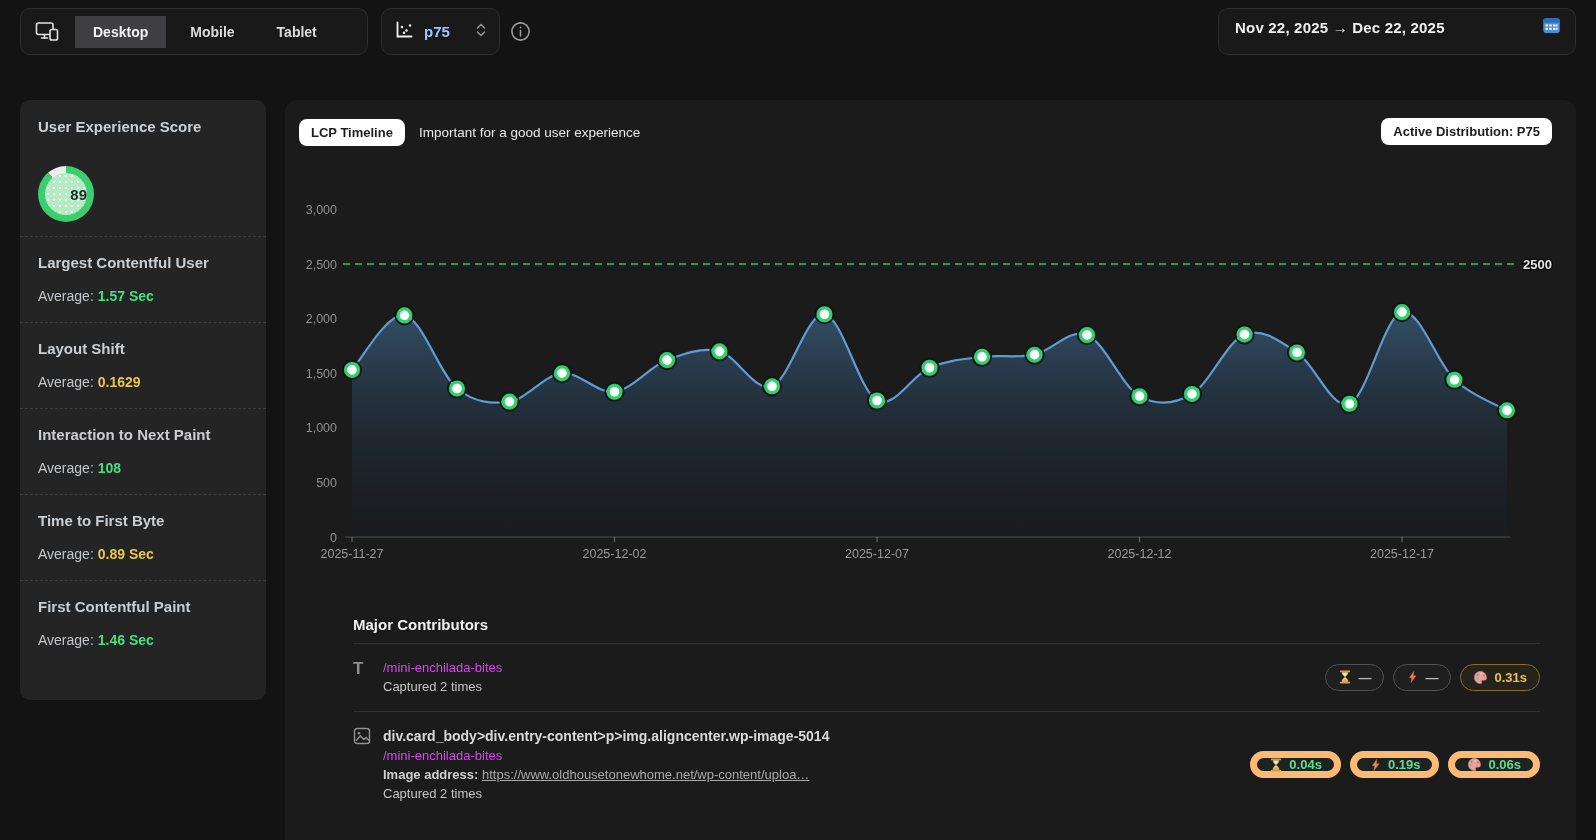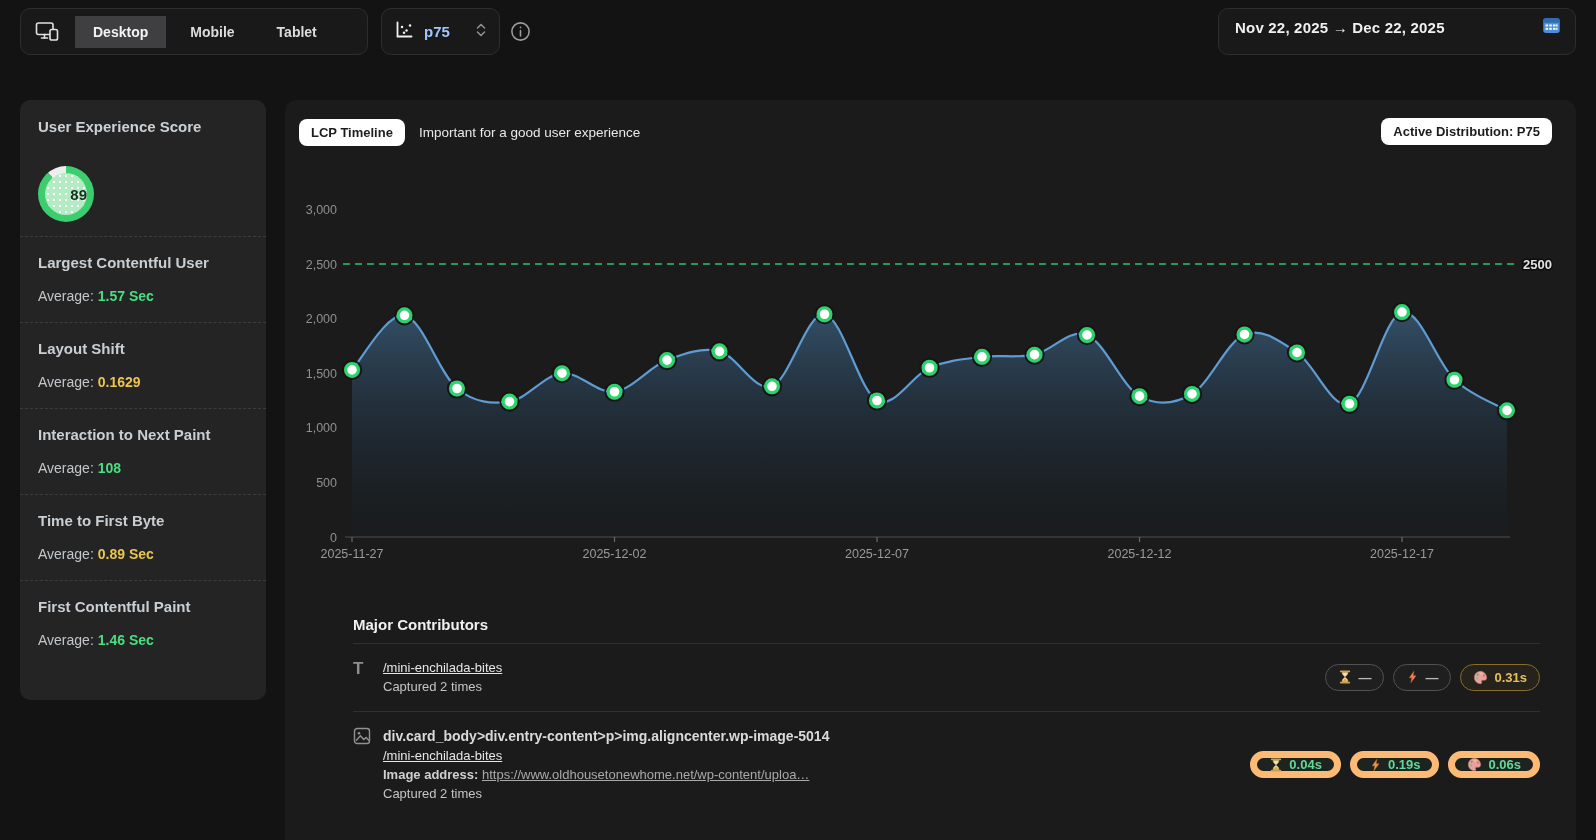--- a/index.html
+++ b/index.html
@@ -81,21 +81,21 @@
     stroke-width:3px; paint-order:stroke; font-family:"Liberation Sans",sans-serif; }
   
   .contributors { position:absolute; top:516px; left:40px; right:36px;margin-left:28px; }
   .contrib-title { font-size:15px; font-weight:700; color:#f1f1f1; padding-bottom:10px; }
   .contrib-divider { border:none; border-top:1px solid #303030; }
   .contrib-row { display:flex; align-items:center; padding:14px 0 15px 0; }
   .contrib-icon { width:30px; color:#8f8f8f; font-weight:700; font-size:17px;
     align-self:flex-start; padding-top:1px; }
   .contrib-body { flex:1; min-width:0; }
   .selector { font-size:14px; font-weight:600; color:#dadada; line-height:20px; }
-  .page-path { font-size:13px; color:#e5e5e5; line-height:19px;text-decoration:underline; }
+  .page-path { font-size:13px; color:#d946ef; line-height:19px; }
   .addr-line { font-size:13px; line-height:19px; }
   .addr-label { font-weight:700; color:#d0d0d0; }
   .addr-link { color:#a9a9a9; text-decoration:underline; cursor:pointer; }
   .captured { font-size:13px; color:#c4c4c4; line-height:19px; }
   .contrib-badges { display:flex; gap:9px; align-items:center; }
   .badge {
     display:inline-flex; align-items:center; gap:6px; height:27px;
     padding:0 12px; border-radius:14px; font-size:13px; font-weight:700;
     white-space:nowrap;
   }

